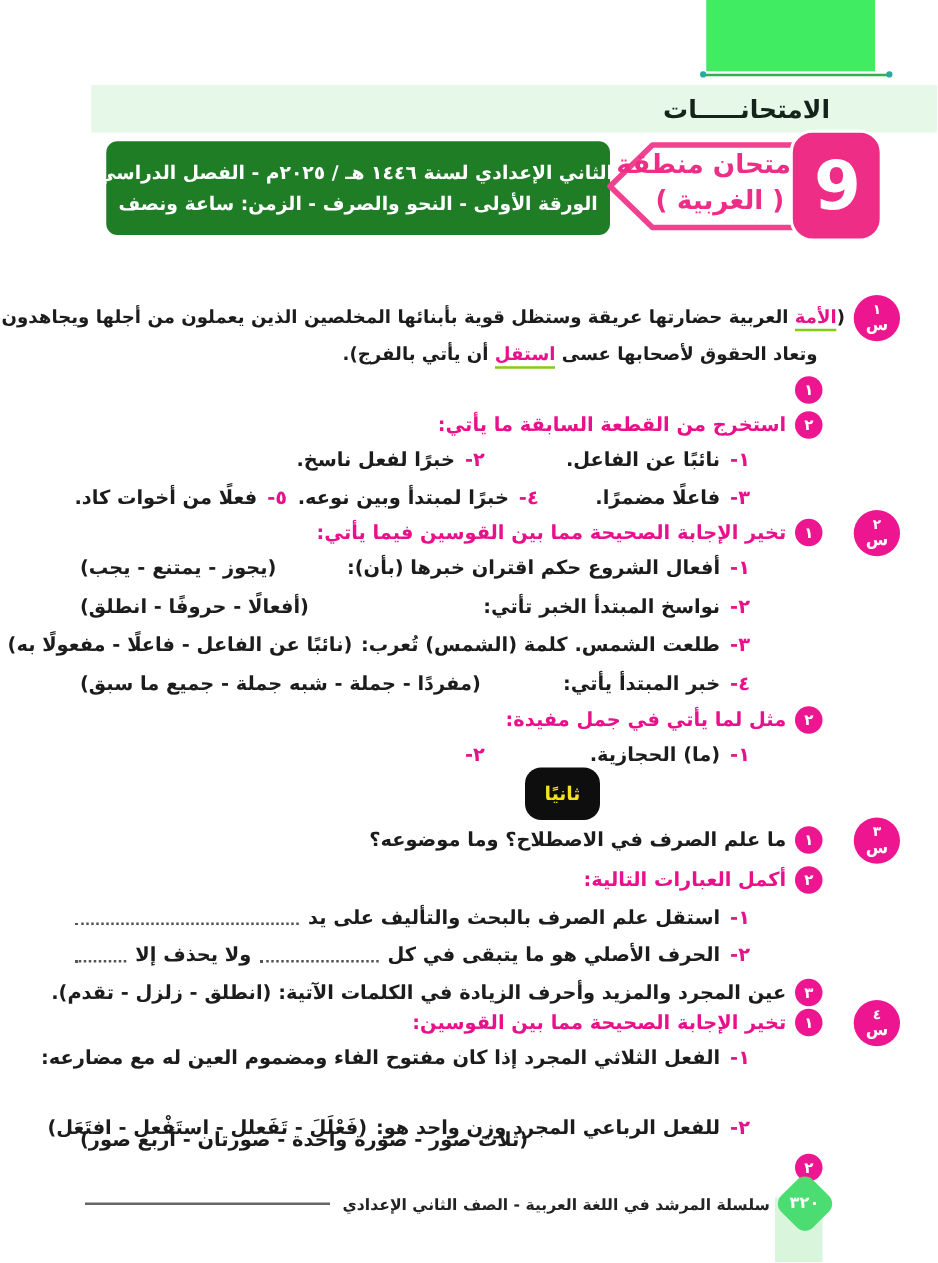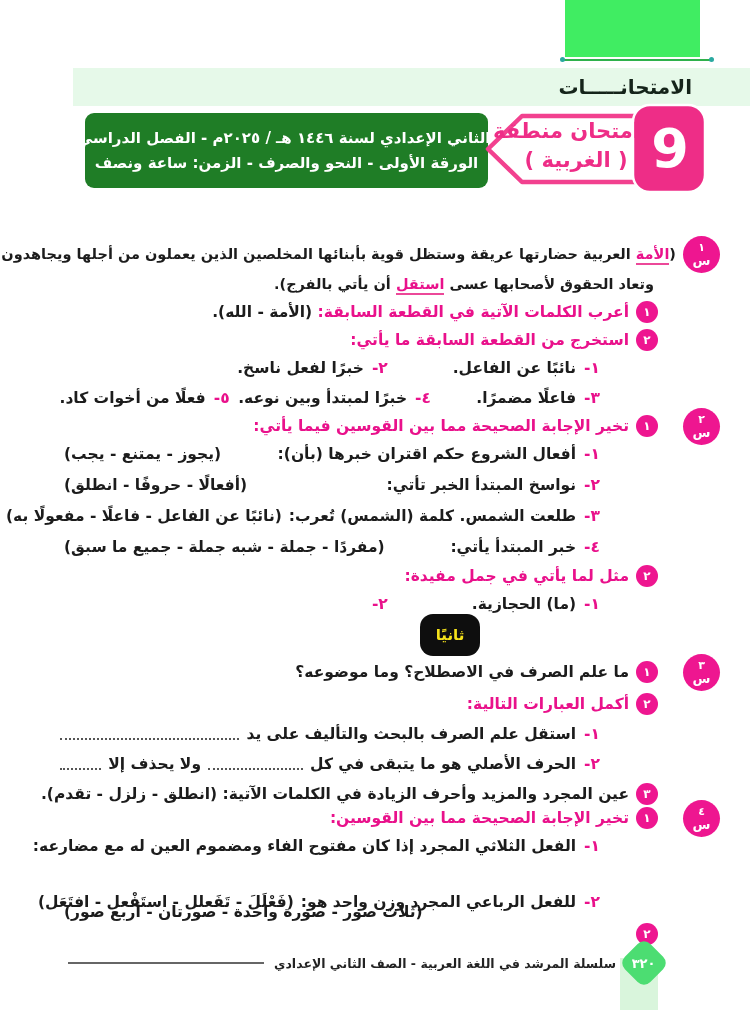--- a/index.html
+++ b/index.html
@@ -6,21 +6,21 @@
   .page{
     position:relative;width:750px;height:1010px;background:#ffffff;overflow:hidden;
     font-family:"DejaVu Sans","Liberation Sans",sans-serif;direction:rtl;color:#1c1c1c;
   }
   
   .top-tab{position:absolute;top:0;right:50px;width:135px;height:57px;background:#40ed62;}
   .tab-line{position:absolute;top:59px;right:38px;width:150px;height:2px;background:#2fb14c;}
   .tab-line::before,.tab-line::after{content:"";position:absolute;top:-2px;width:5px;height:5px;border-radius:50%;background:#2aa9a0;}
   .tab-line::before{right:-2px}.tab-line::after{left:-2px}
   .exams-strip{position:absolute;top:68px;right:0;width:677px;height:38px;background:#e6f9e9;
-    display:flex;align-items:center;padding-right:58px;box-sizing:border-box;
+    display:flex;align-items:center;padding-right:86px;box-sizing:border-box;
     font-size:20px;font-weight:bold;color:#15241a;letter-spacing:1px;}
   
   .green-banner{position:absolute;left:85px;top:113px;width:403px;height:75px;background:#1f7d26;border-radius:9px;
     display:flex;flex-direction:column;align-items:center;justify-content:center;gap:7px;
     color:#ffffff;font-weight:bold;font-size:15px;}
   .green-banner .bl{white-space:nowrap;}
   .exam-badge{position:absolute;left:478px;top:102px;width:255px;height:95px;}
   .badge-text{position:absolute;left:34px;width:128px;text-align:center;color:#ee2d87;font-weight:bold;font-size:21px;white-space:nowrap;}
   .badge-t1{top:17px}.badge-t2{top:46px}
   .badge-num{position:absolute;left:157px;top:2px;width:70px;height:88px;display:flex;align-items:center;justify-content:center;
@@ -38,21 +38,21 @@
   .line{position:absolute;right:92px;left:60px;height:27px;display:flex;align-items:center;gap:7px;
     white-space:nowrap;font-weight:bold;font-size:15.5px;}
   .line.pass{right:74px;font-size:14.5px;}
   .line.pass2{right:96px;}
   .line.items{right:150px;}
   .line.between{justify-content:space-between;right:150px;left:64px;}
   .mk{flex:0 0 auto;width:22px;height:22px;border-radius:50%;background:#ee1690;color:#fff;
     display:flex;align-items:center;justify-content:center;font-size:12px;font-weight:bold;}
   .pink{color:#e9118b;}
   .num{color:#e9118b;margin-left:2px;}
-  .wpink{color:#e9118b;border-bottom:2px solid #ec4899;padding-bottom:1px;}
+  .wpink{color:#e9118b;border-bottom:2px solid #84cc16;padding-bottom:1px;}
   .c38{flex:0 0 38%;}
   .c30{flex:0 0 30%;}.c36{flex:0 0 36%;}
   .dots{flex:1 1 auto;border-bottom:2px dotted #555;height:1px;align-self:flex-end;margin-bottom:7px;}
   .dots.short{flex:0 0 95px;}
   .optline{right:auto;left:64px;justify-content:flex-start;margin-top:38px;}
   .grp{display:flex;align-items:center;gap:6px;}
   
   .footer-strip{position:absolute;right:92px;top:958px;width:38px;height:52px;background:#d9f5dc;}
   .footer{position:absolute;top:940px;right:88px;left:68px;height:46px;display:flex;align-items:center;gap:10px;}
   .diamond{flex:0 0 auto;width:36px;height:36px;background:#4cdd72;border-radius:9px;transform:rotate(45deg);
@@ -93,21 +93,20 @@
     <span class="qs">س</span>
   </div>
   <div class="line pass" style="top:240px">
     <span><span>(</span><span class="wpink">الأمة</span><span> العربية حضارتها عريقة وستظل قوية بأبنائها المخلصين الذين يعملون من أجلها ويجاهدون في سبيلها</span></span>
   </div>
   <div class="line pass pass2" style="top:270px">
     <span><span>وتعاد الحقوق لأصحابها عسى </span><span class="wpink">استقل</span><span> أن يأتي بالفرج).</span></span>
   </div>
   <div class="line" style="top:298px">
     <span class="mk">١</span>
-    <span><span class="pink">أعرب الكلمات الآتية في القطعة السابقة:</span><span> (الأمة - الله).</span></span>
   </div>
   <div class="line" style="top:326px">
     <span class="mk">٢</span>
     <span class="pink">استخرج من القطعة السابقة ما يأتي:</span>
   </div>
   <div class="line items" style="top:354px">
     <span class="c38 grp">
         <span class="num">١-</span>
         <span>نائبًا عن الفاعل.</span>
       </span>

